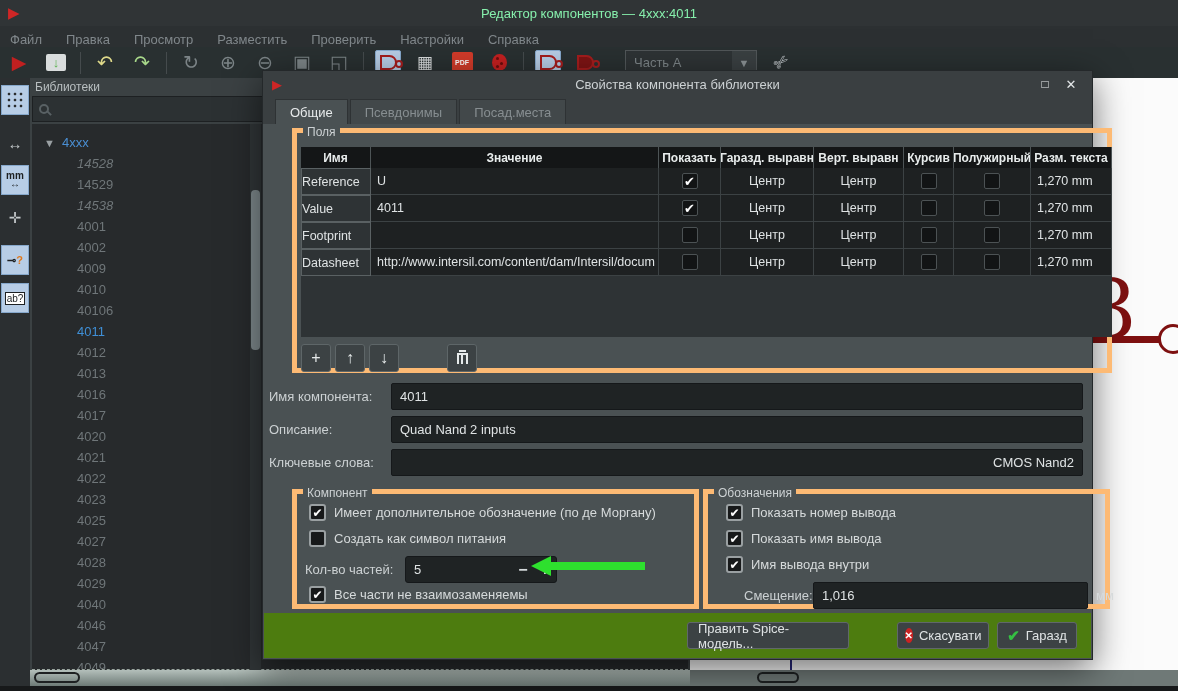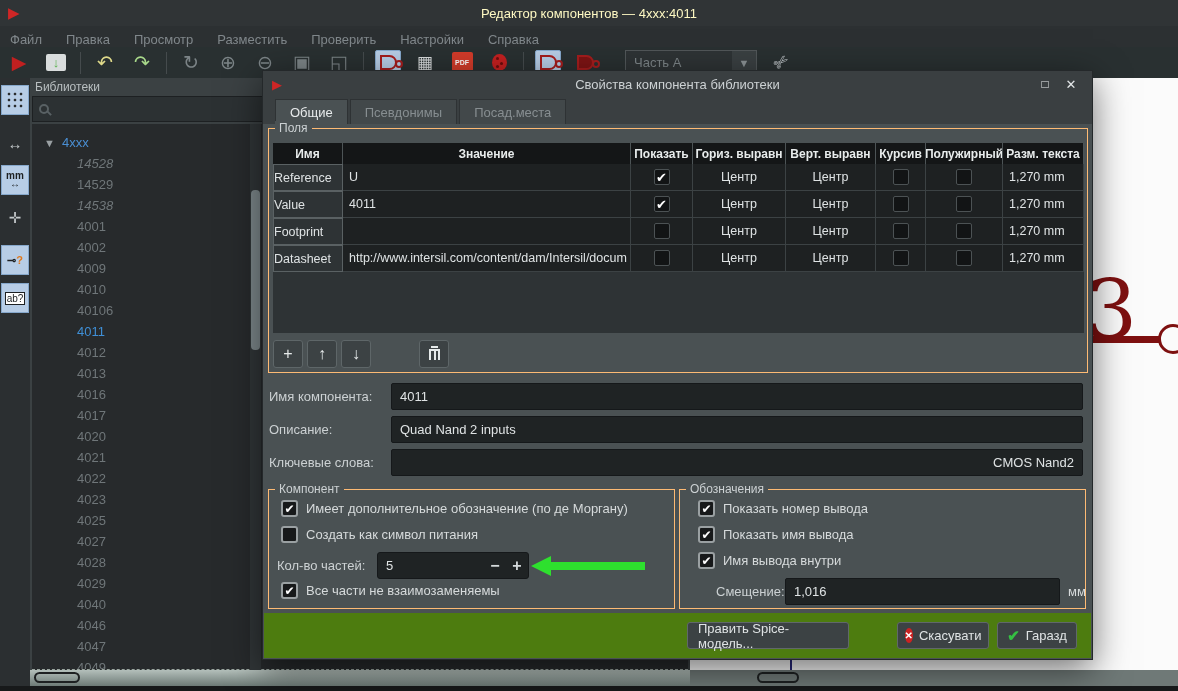--- a/index.html
+++ b/index.html
@@ -4,21 +4,21 @@
 <style>
   * { margin:0; padding:0; box-sizing:border-box; }
   html,body { width:1178px; height:691px; overflow:hidden; background:#17191a;
     font-family:"Liberation Sans", sans-serif; }
   #stage { position:relative; width:1178px; height:691px; background:#2b2f31; }
 
   
   #titlebar { position:absolute; left:0; top:0; width:1178px; height:26px; background:#303436;
     display:flex; align-items:center; }
   #titlebar .app-icon { margin-left:8px; color:#cf2626; font-size:15px; }
-  #titlebar .title { position:absolute; left:0; right:0; text-align:center; color:#fef9c3; font-size:13px; }
+  #titlebar .title { position:absolute; left:0; right:0; text-align:center; color:#86efac; font-size:13px; }
   #menubar { position:absolute; left:0; top:26px; width:1178px; height:21px; background:#2c3032;
     display:flex; align-items:flex-end; gap:24px; padding-left:10px; }
   .menu-item { color:#80878b; font-size:13px; }
   #toolbar { position:absolute; left:0; top:47px; width:1178px; height:31px; background:#293031;
     display:flex; align-items:center; gap:11px; padding-left:6px; }
   .tbtn { min-width:26px; height:26px; display:flex; align-items:center; justify-content:center;
     border-radius:2px; position:relative; }
   .tbtn.active { background:#b7cde6; border:1px solid #86a8cc; }
   .tsep { width:1px; height:22px; background:#454b4d; }
   .g-red { color:#c02020; } .g-dis { color:#7c8487; }
@@ -104,21 +104,21 @@
   #dlg-titlebar .title { position:absolute; left:0; right:0; text-align:center; color:#ccd1d3; font-size:13px; }
   .winbtn { position:absolute; top:5px; width:18px; height:17px; color:#e3e7e8; font-size:12px;
     text-align:center; line-height:17px; }
   #dlg-max { right:38px; } #dlg-close { right:12px; font-size:13px; }
   #tabs { position:absolute; left:0; top:27px; width:100%; height:26px; background:#3a3f41;
     display:flex; align-items:flex-end; padding-left:12px; gap:2px; }
   .tab { height:25px; padding:0 14px; display:flex; align-items:center; font-size:13px;
     background:#42484a; color:#878e91; border:1px solid #2e3234; border-bottom:none; }
   .tab.active { background:#4a5153; color:#e8ebec; }
 
-  .groupbox { position:absolute; border:1px solid #fdba74; }
+  .groupbox { position:absolute; border:5px solid #fdba74;margin-left:24px; }
   .gb-legend { position:absolute; top:-8px; left:6px; background:#4a5153; padding:0 4px;
     color:#ccd1d3; font-size:12px; }
 
   #gb-fields { left:5px; top:57px; width:820px; height:245px; }
   #fields-table { position:absolute; left:4px; top:14px; width:811px; height:190px; background:#2e3335;
     overflow:hidden; }
   .tr { display:flex; }
   .tr.head .th { background:#141617; color:#e8ecec; font-weight:bold; font-size:12px; height:21px;
     display:flex; align-items:center; justify-content:center; border-right:1px solid #4d5456;
     white-space:nowrap; overflow:hidden; }
@@ -349,21 +349,21 @@
       <span class="tab">Посад.места</span>
     </div>
 
     <div class="groupbox" id="gb-fields">
       <span class="gb-legend">Поля</span>
       <div id="fields-table">
           <div class="tr head">
             <span class="th" style="width: 70px;">Имя</span>
             <span class="th" style="width: 288px;">Значение</span>
             <span class="th" style="width: 62px;">Показать</span>
-            <span class="th" style="width: 93px;">Гориз. выравн</span>
+            <span class="th" style="width: 93px;">Гаразд. выравн</span>
             <span class="th" style="width: 90px;">Верт. выравн</span>
             <span class="th" style="width: 50px;">Курсив</span>
             <span class="th" style="width: 77px;">Полужирный</span>
             <span class="th" style="width: 81px;">Разм. текста</span>
           </div>
           <div class="tr">
             <span class="td name" style="width: 70px;">Reference</span>
             <span class="td value" style="width: 288px;">U</span>
             <span class="td center" style="width: 62px;">
               <span class="cb checked"></span>

